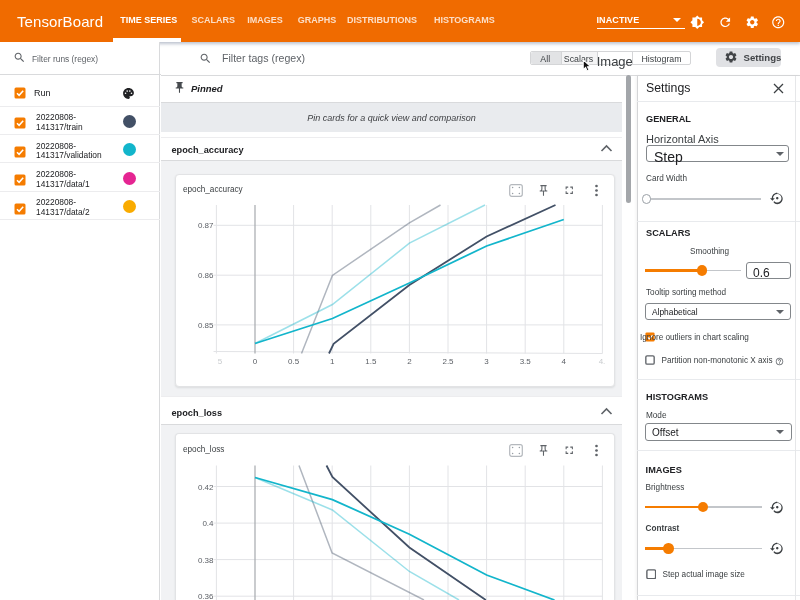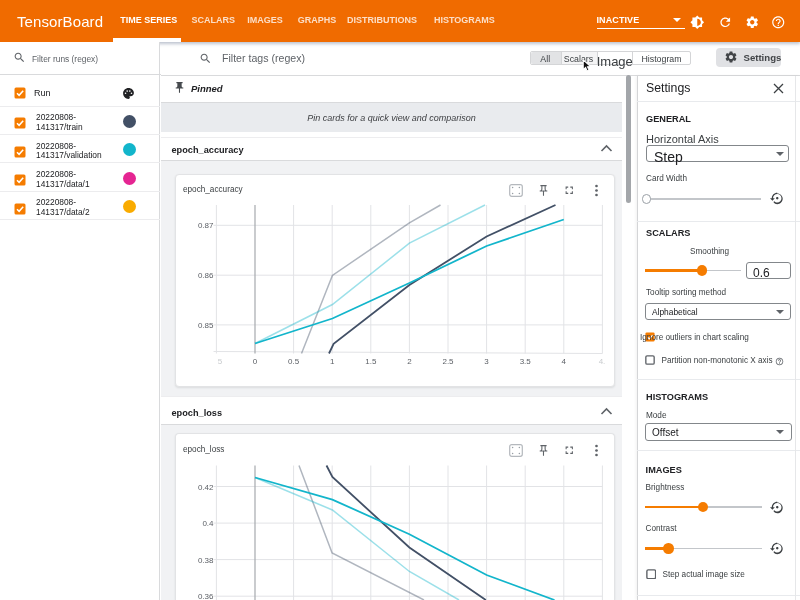--- a/index.html
+++ b/index.html
@@ -302,21 +302,21 @@
 <div class="abs" style="left:637px;top:450px;width:163px;height:1px;background:#e8eaed;"></div>
 
 <div class="abs" style="left:645.6px;top:464.5px;font-size:9.2px;font-weight:700;color:#202124;letter-spacing:0;">IMAGES</div>
 <div class="abs" style="left:645.6px;top:483.3px;font-size:8.2px;color:#3c4043;">Brightness</div>
 <div class="abs" style="left:645.2px;top:506.2px;width:116.5px;height:1.6px;background:#c3c6ca;"></div>
 <div class="abs" style="left:645.2px;top:505.9px;width:57.5px;height:2.4px;background:#f57c00;"></div>
 <div class="abs" style="left:697.5px;top:501.7px;width:10.5px;height:10.5px;border-radius:50%;background:#f57c00;"></div>
 <svg class="abs" style="left:769.5px;top:500px;" width="14.5" height="14.5" viewBox="0 0 24 24" fill="#3c4043">
     <path d="M14 12c0-1.1-.9-2-2-2s-2 .9-2 2 .9 2 2 2 2-.9 2-2zm-2-9c-4.97 0-9 4.03-9 9H0l4 4 4-4H5c0-3.87 3.13-7 7-7s7 3.13 7 7-3.13 7-7 7c-1.93 0-3.68-.79-4.94-2.06l-1.42 1.42C7.27 20.88 9.51 22 12 22c4.97 0 9-4.03 9-9s-4.03-9-9-9z"></path>
   </svg>
-<div class="abs" style="left:645.6px;top:524px;font-size:8.2px;color:#3c4043;">Contrast</div>
+<div class="abs" style="left:645.6px;top:524px;font-size:8.2px;color:#3c4043;font-weight:bold;">Contrast</div>
 <div class="abs" style="left:645.2px;top:547.5px;width:116.5px;height:1.6px;background:#c3c6ca;"></div>
 <div class="abs" style="left:645.2px;top:547.2px;width:23.2px;height:2.4px;background:#f57c00;"></div>
 <div class="abs" style="left:663.2px;top:543px;width:10.5px;height:10.5px;border-radius:50%;background:#f57c00;"></div>
 <svg class="abs" style="left:769.5px;top:541.3px;" width="14.5" height="14.5" viewBox="0 0 24 24" fill="#3c4043">
     <path d="M14 12c0-1.1-.9-2-2-2s-2 .9-2 2 .9 2 2 2 2-.9 2-2zm-2-9c-4.97 0-9 4.03-9 9H0l4 4 4-4H5c0-3.87 3.13-7 7-7s7 3.13 7 7-3.13 7-7 7c-1.93 0-3.68-.79-4.94-2.06l-1.42 1.42C7.27 20.88 9.51 22 12 22c4.97 0 9-4.03 9-9s-4.03-9-9-9z"></path>
   </svg>
 <svg class="abs" style="left:645.5px;top:568.8px;" width="10.5" height="10.5" viewBox="0 0 12 12">
     <rect x="1" y="1" width="10" height="10" rx="1.5" fill="#fff" stroke="#5f6368" stroke-width="1.6"></rect>
   </svg>
 <div class="abs" style="left:662.5px;top:569.8px;font-size:8.2px;color:#3c4043;">Step actual image size</div>

